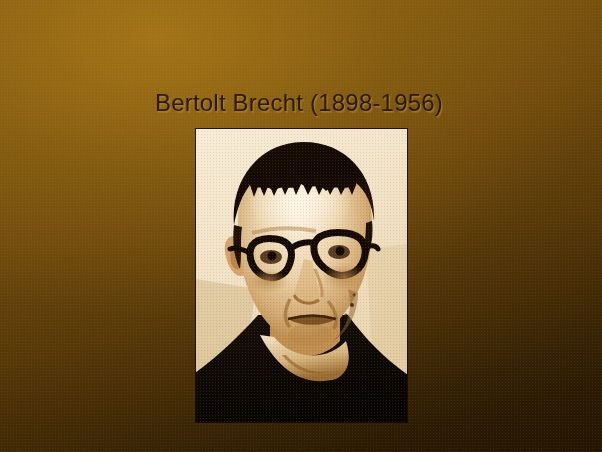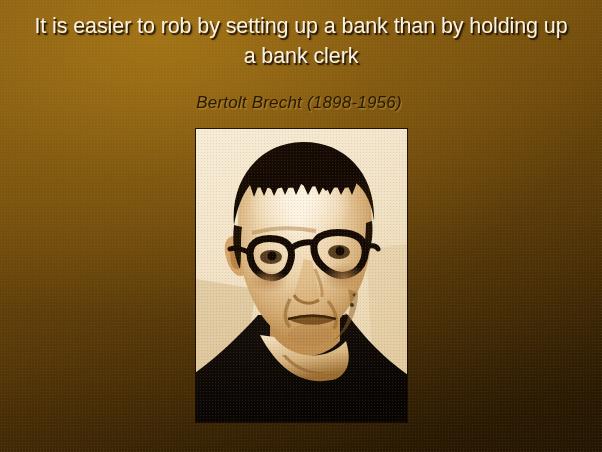--- a/index.html
+++ b/index.html
@@ -63,27 +63,26 @@
     white-space: pre-line;
   }
 
   #attribution {
     position: absolute;
     left: 0;
     top: 88px;
     width: 598px;
     text-align: center;
     color: #281a05;
-    font-size: 17px;
+    font-size: 24px;
     line-height: 30px;
     letter-spacing: 0.2px;
     text-shadow:
       1px 1px 0 rgba(176,132,44,0.55),
       1.5px 1.5px 1px rgba(190,148,60,0.35);
-    font-style: italic;
   }
 
   
   #photo-frame {
     position: absolute;
     left: 196px;
     top: 129px;
     width: 211px;
     height: 293px;
     background: #0c0703;
@@ -108,22 +107,20 @@
     background-position: 0 0, 1px 1px;
   }
 </style>
 </head>
 <body>
 
 <div id="slide">
 
   <div id="noise"></div>
 
-  <div id="quote">It is easier to rob by setting up a bank than by holding up
-a bank clerk</div>
 
   <div id="attribution">Bertolt Brecht (1898-1956)</div>
 
   <div id="photo-frame">
     <svg viewBox="0 0 211 293" preserveAspectRatio="none">
       <defs>
         <linearGradient id="bgWall" x1="0" y1="0" x2="0.35" y2="1">
           <stop offset="0%" stop-color="#f7ecd6"></stop>
           <stop offset="45%" stop-color="#f2e3c7"></stop>
           <stop offset="100%" stop-color="#e8d4ad"></stop>

